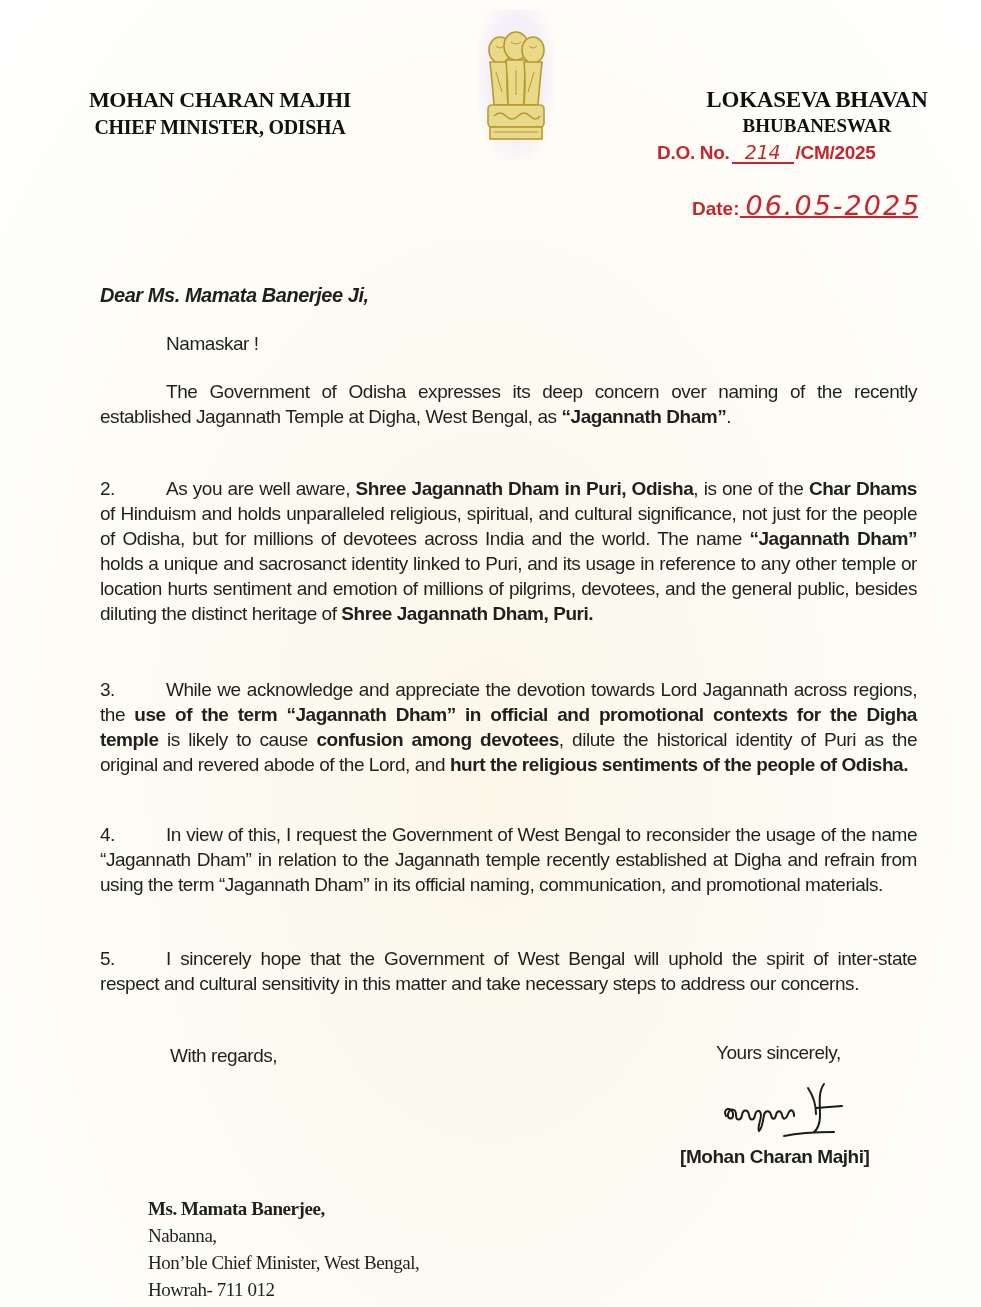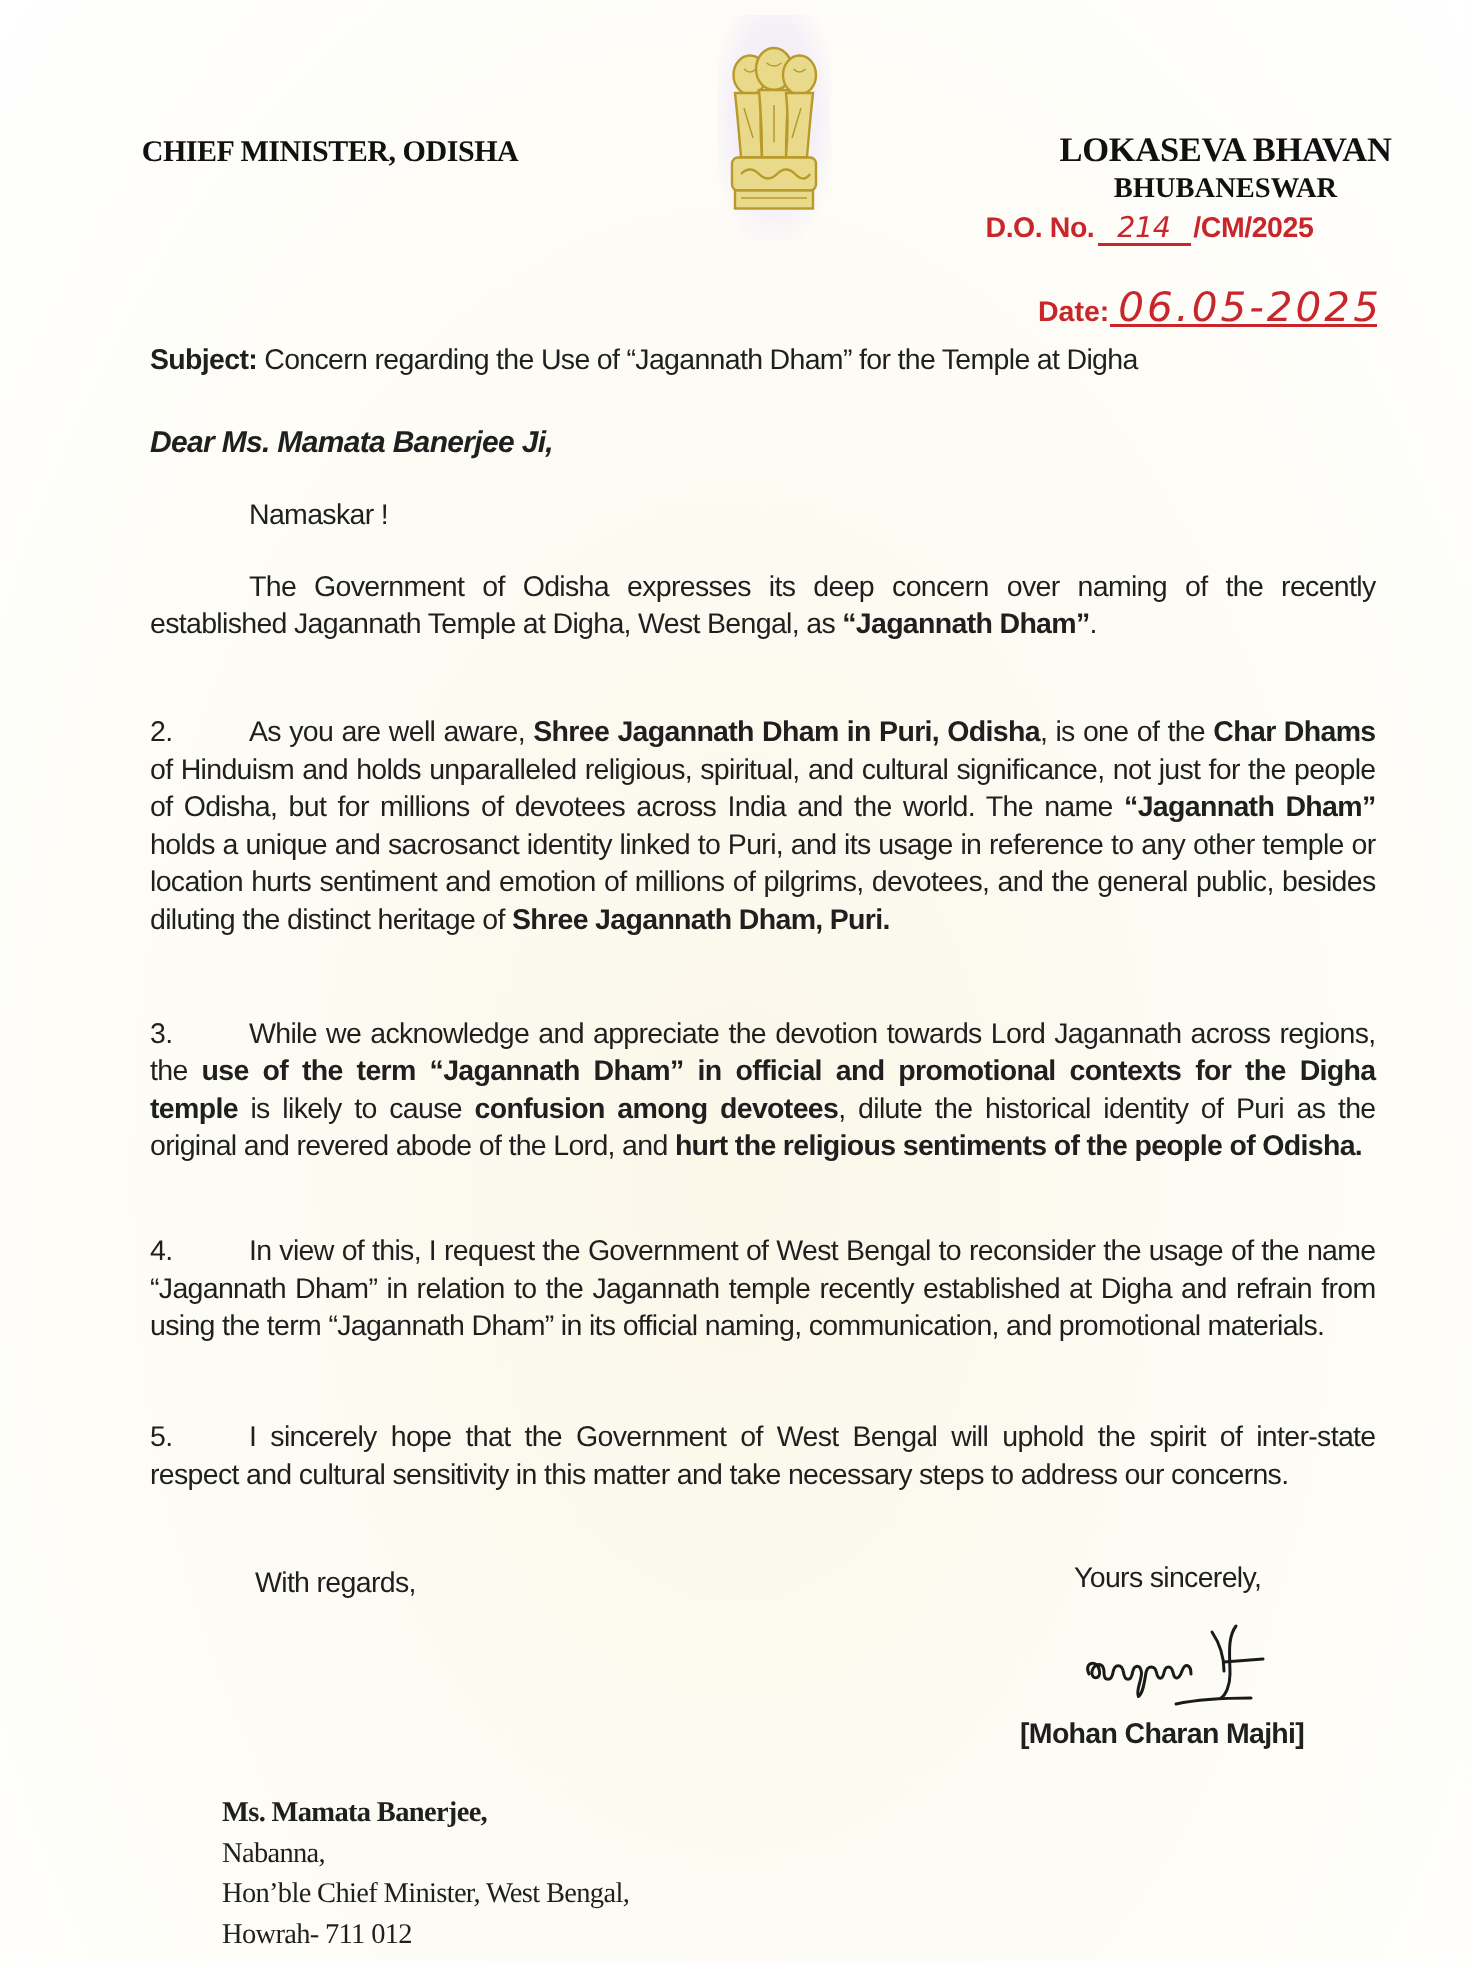--- a/index.html
+++ b/index.html
@@ -70,20 +70,21 @@
   .signame { left: 680px; top: 1144px; font-weight: bold; }
   .addr { left: 148px; top: 1195px; line-height: 27px; }
   .addr div { white-space: nowrap; font-family: Liberation Serif, serif; }
 </style>
 </head>
 <body>
 
 <div class="page">
 
   <div class="hdr-left">
+    <div class="name">MOHAN CHARAN MAJHI</div>
     <div class="title">CHIEF MINISTER, ODISHA</div>
   </div>
 
   <div class="emblem">
     <svg viewBox="0 0 76 150" xmlns="http://www.w3.org/2000/svg">
       <g fill="#e9d98a" stroke="#b79a2a" stroke-width="1.6">
 
         <ellipse cx="22" cy="40" rx="11" ry="13"></ellipse>
         <ellipse cx="38" cy="36" rx="12" ry="14"></ellipse>
         <ellipse cx="55" cy="40" rx="11" ry="13"></ellipse>
@@ -109,23 +110,20 @@
     <div class="place">LOKASEVA BHAVAN</div>
     <div class="city">BHUBANESWAR</div>
   </div>
   <div class="do-line">
     <span>D.O. No.</span><span class="hand">214</span><span>/CM/2025</span>
   </div>
   <div class="date-line">
     <span>Date:</span><span class="hand">06.05-2025</span>
   </div>
 
-  <div class="txt subject">
-    <span class="b">Subject:</span><span> Concern regarding the Use of “Jagannath Dham” for the Temple at Digha</span>
-  </div>
 
   <div class="txt salute">Dear Ms. Mamata Banerjee Ji,</div>
   <div class="txt namaskar">Namaskar !</div>
 
   <div class="txt para just p1">
     <span class="indent"></span><span>The Government of Odisha expresses its deep concern over naming of the recently established Jagannath Temple at Digha, West Bengal, as </span><b>“Jagannath Dham”</b><span>.</span>
   </div>
 
   <div class="txt para just p2">
     <span class="num">2.</span><span>As you are well aware, </span><b>Shree Jagannath Dham in Puri, Odisha</b><span>, is one of the </span><b>Char Dhams</b><span> of Hinduism and holds unparalleled religious, spiritual, and cultural significance, not just for the people of Odisha, but for millions of devotees across India and the world. The name </span><b>“Jagannath Dham”</b><span> holds a unique and sacrosanct identity linked to Puri, and its usage in reference to any other temple or location hurts sentiment and emotion of millions of pilgrims, devotees, and the general public, besides diluting the distinct heritage of </span><b>Shree Jagannath Dham,  Puri.</b>

